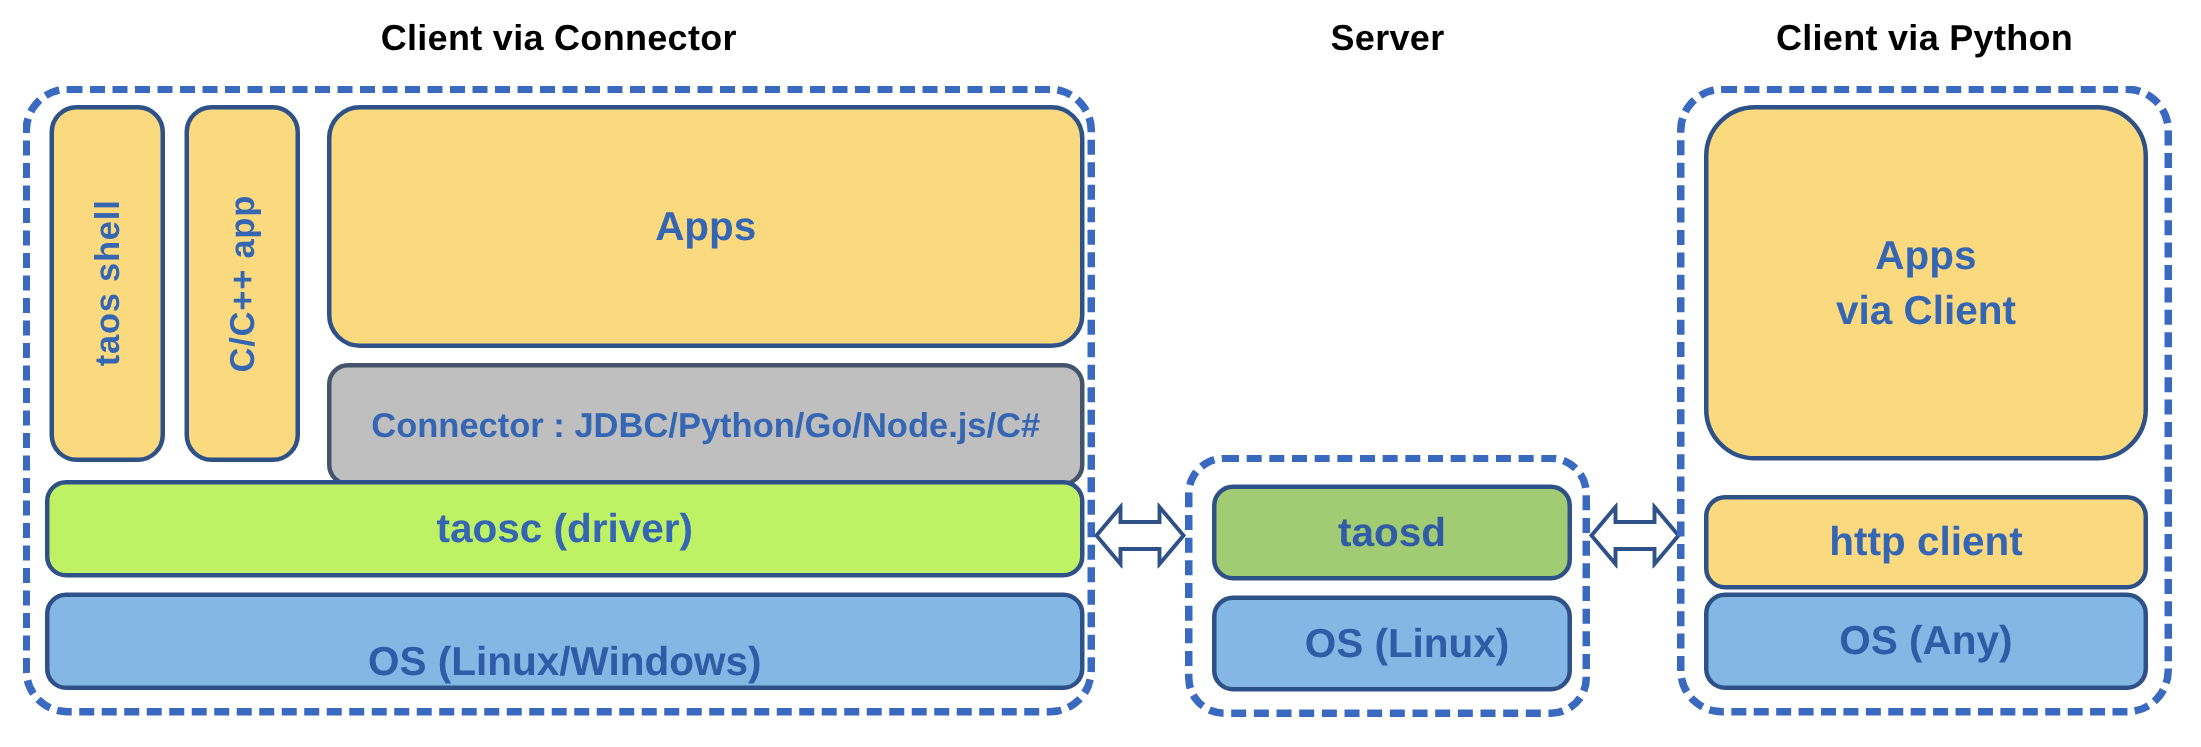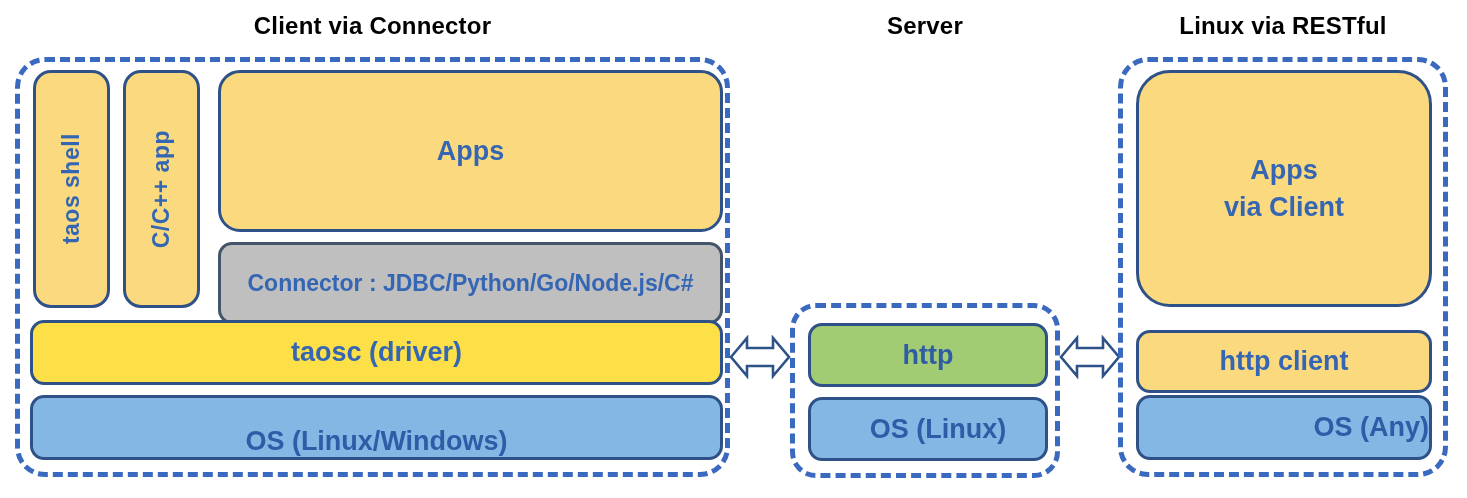--- a/index.html
+++ b/index.html
@@ -42,21 +42,21 @@
     display: flex;
     align-items: center;
     justify-content: center;
     text-align: center;
     font-weight: bold;
     color: #3566B4;
     font-size: 26px;
   }
   .fill-yellow { background: #FBDA7F; }
   .fill-gray   { background: #BFBFBF; border-color: #44546A; }
-  .fill-orange { background: #fde047; }
+  .fill-orange { background: #bef264; }
   .fill-blue   { background: #85B7E4; color: #2F5BA7; }
   .fill-green  { background: #A2CC73; color: #2F5BA7; }
 
   
   .box-taos-shell { left: 13px;  top: 8px;   width: 77px;  height: 238px; border-radius: 18px; }
   .box-cpp-app    { left: 103px; top: 8px;   width: 77px;  height: 238px; border-radius: 18px; }
   .box-apps       { left: 198px; top: 8px;   width: 505px; height: 162px; border-radius: 22px; font-size: 27px; }
   .box-connector  { left: 198px; top: 180px; width: 505px; height: 82px;  font-size: 23px; }
   .box-taosc      { left: 10px;  top: 258px; width: 693px; height: 65px;  font-size: 27px; }
   .box-os-left    { left: 10px;  top: 333px; width: 693px; height: 65px;  font-size: 27px; align-items: flex-end; }
@@ -69,39 +69,39 @@
     white-space: nowrap;
   }
 
   
   .box-taosd   { left: 13px; top: 15px; width: 240px; height: 64px; font-size: 27px; }
   .box-os-mid  { left: 13px; top: 89px; width: 240px; height: 64px; font-size: 27px; padding-left: 20px; }
 
   
   .box-apps-rest   { left: 13px; top: 8px;   width: 296px; height: 237px; border-radius: 34px; font-size: 27px; line-height: 1.35; }
   .box-http-client { left: 13px; top: 268px; width: 296px; height: 63px;  font-size: 27px; }
-  .box-os-right    { left: 13px; top: 333px; width: 296px; height: 65px;  font-size: 27px; justify-content: flex-end; }
+  .box-os-right    { left: 13px; top: 333px; width: 296px; height: 65px;  font-size: 27px; }
 
   .arrow {
     position: absolute;
     width: 62px;
     height: 44px;
   }
   .arrow-left  { left: 729px;  top: 335px; }
   .arrow-right { left: 1059px; top: 335px; }
   .arrow svg { display: block; width: 100%; height: 100%; }
 </style>
 </head>
 <body>
 
 <div class="canvas">
 
   <div class="section-title title-left">Client via Connector</div>
   <div class="section-title title-middle">Server</div>
-  <div class="section-title title-right">Linux via RESTful</div>
+  <div class="section-title title-right">Client via Python</div>
 
   <div class="group group-left">
     <div class="box fill-yellow box-taos-shell">
       <span class="vertical-label">taos shell</span>
     </div>
     <div class="box fill-yellow box-cpp-app">
       <span class="vertical-label">C/C++ app</span>
     </div>
     <div class="box fill-yellow box-apps">
       <span>Apps</span>
@@ -118,21 +118,21 @@
   </div>
 
   <div class="arrow arrow-left">
     <svg viewBox="0 0 62 44">
       <polygon points="2,22 18,3 18,13 44,13 44,3 60,22 44,41 44,31 18,31 18,41" fill="#ffffff" stroke="#2E5288" stroke-width="2.6" stroke-linejoin="miter"></polygon>
     </svg>
   </div>
 
   <div class="group group-middle">
     <div class="box fill-green box-taosd">
-      <span>http</span>
+      <span>taosd</span>
     </div>
     <div class="box fill-blue box-os-mid">
       <span>OS (Linux)</span>
     </div>
   </div>
 
   <div class="arrow arrow-right">
     <svg viewBox="0 0 62 44">
       <polygon points="2,22 18,3 18,13 44,13 44,3 60,22 44,41 44,31 18,31 18,41" fill="#ffffff" stroke="#2E5288" stroke-width="2.6" stroke-linejoin="miter"></polygon>
     </svg>

